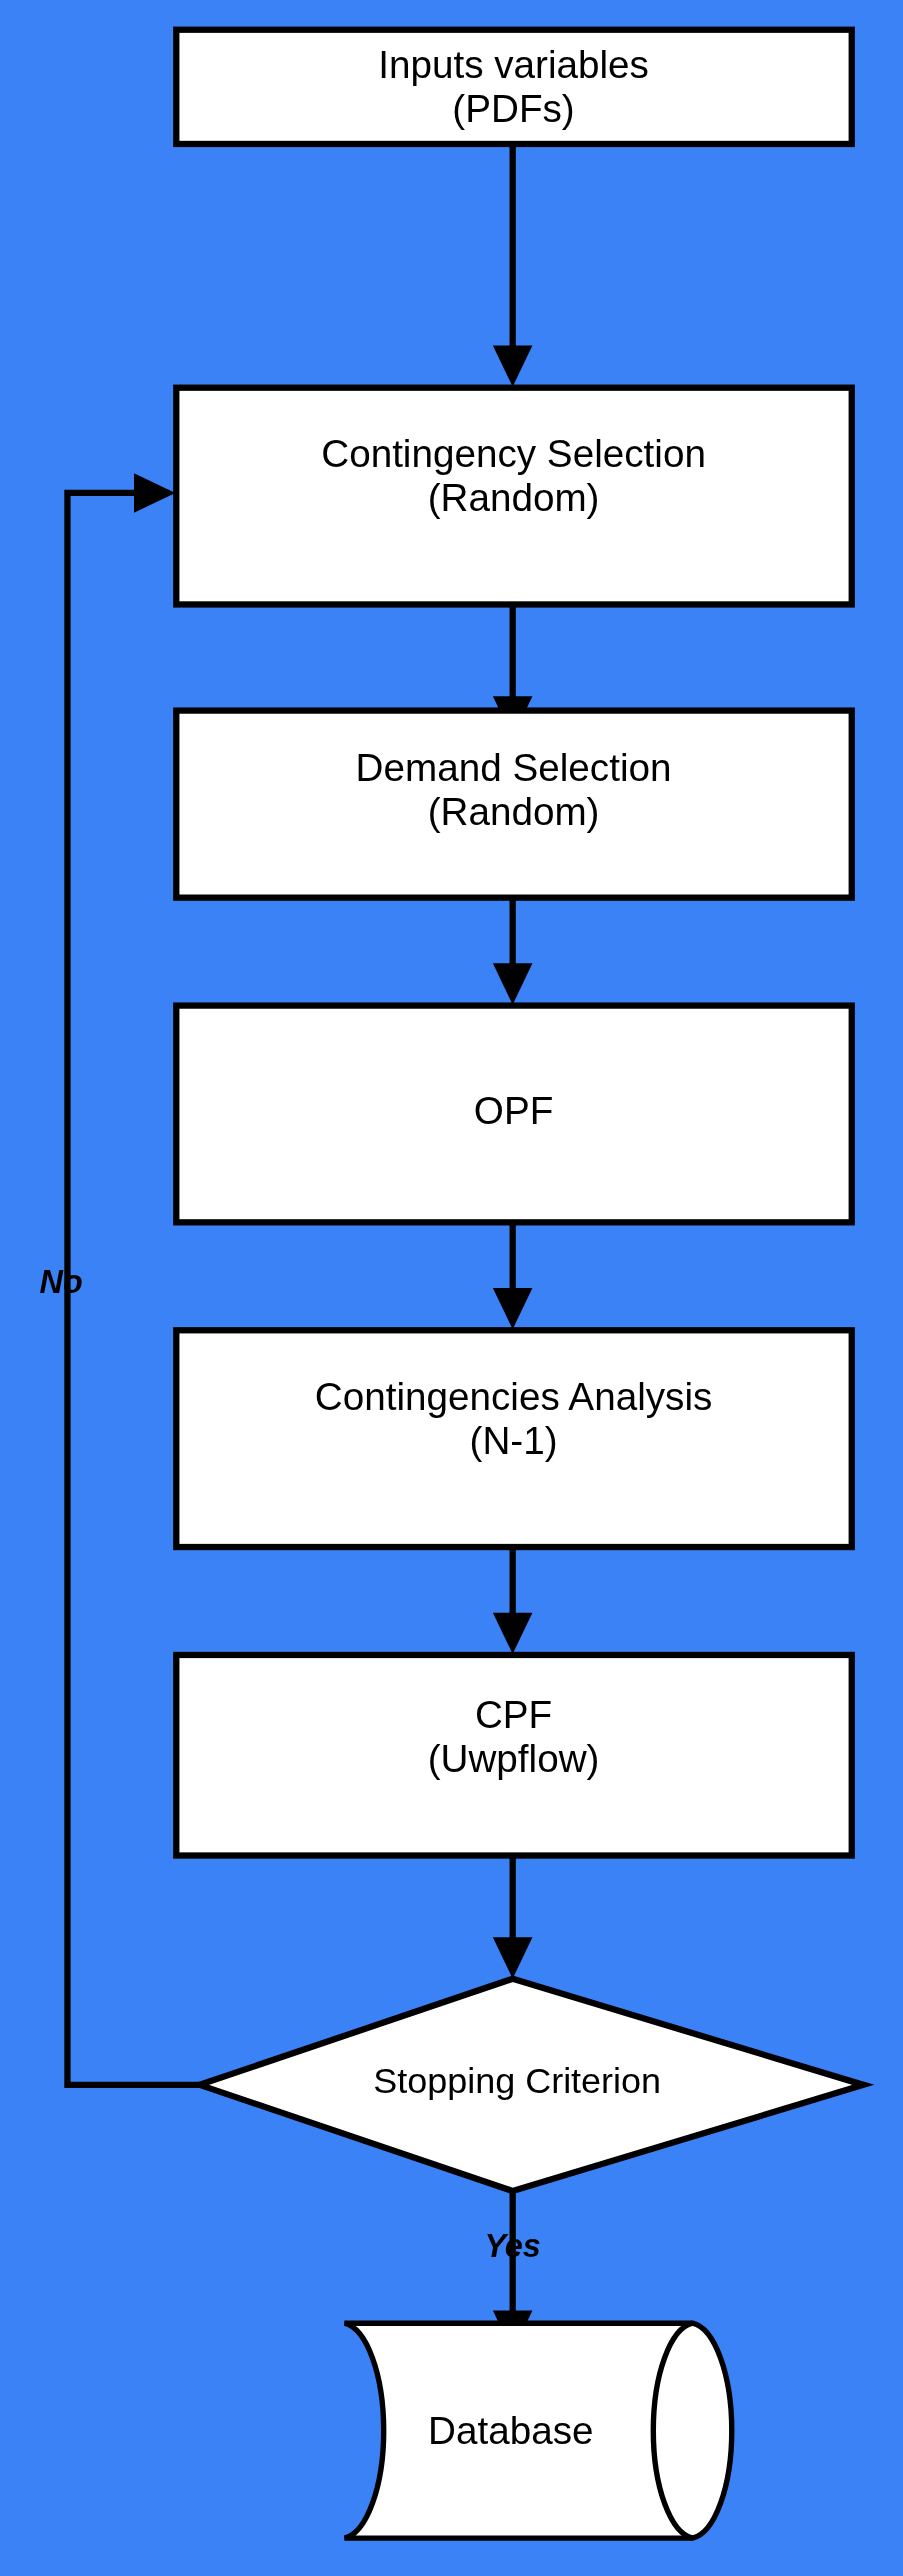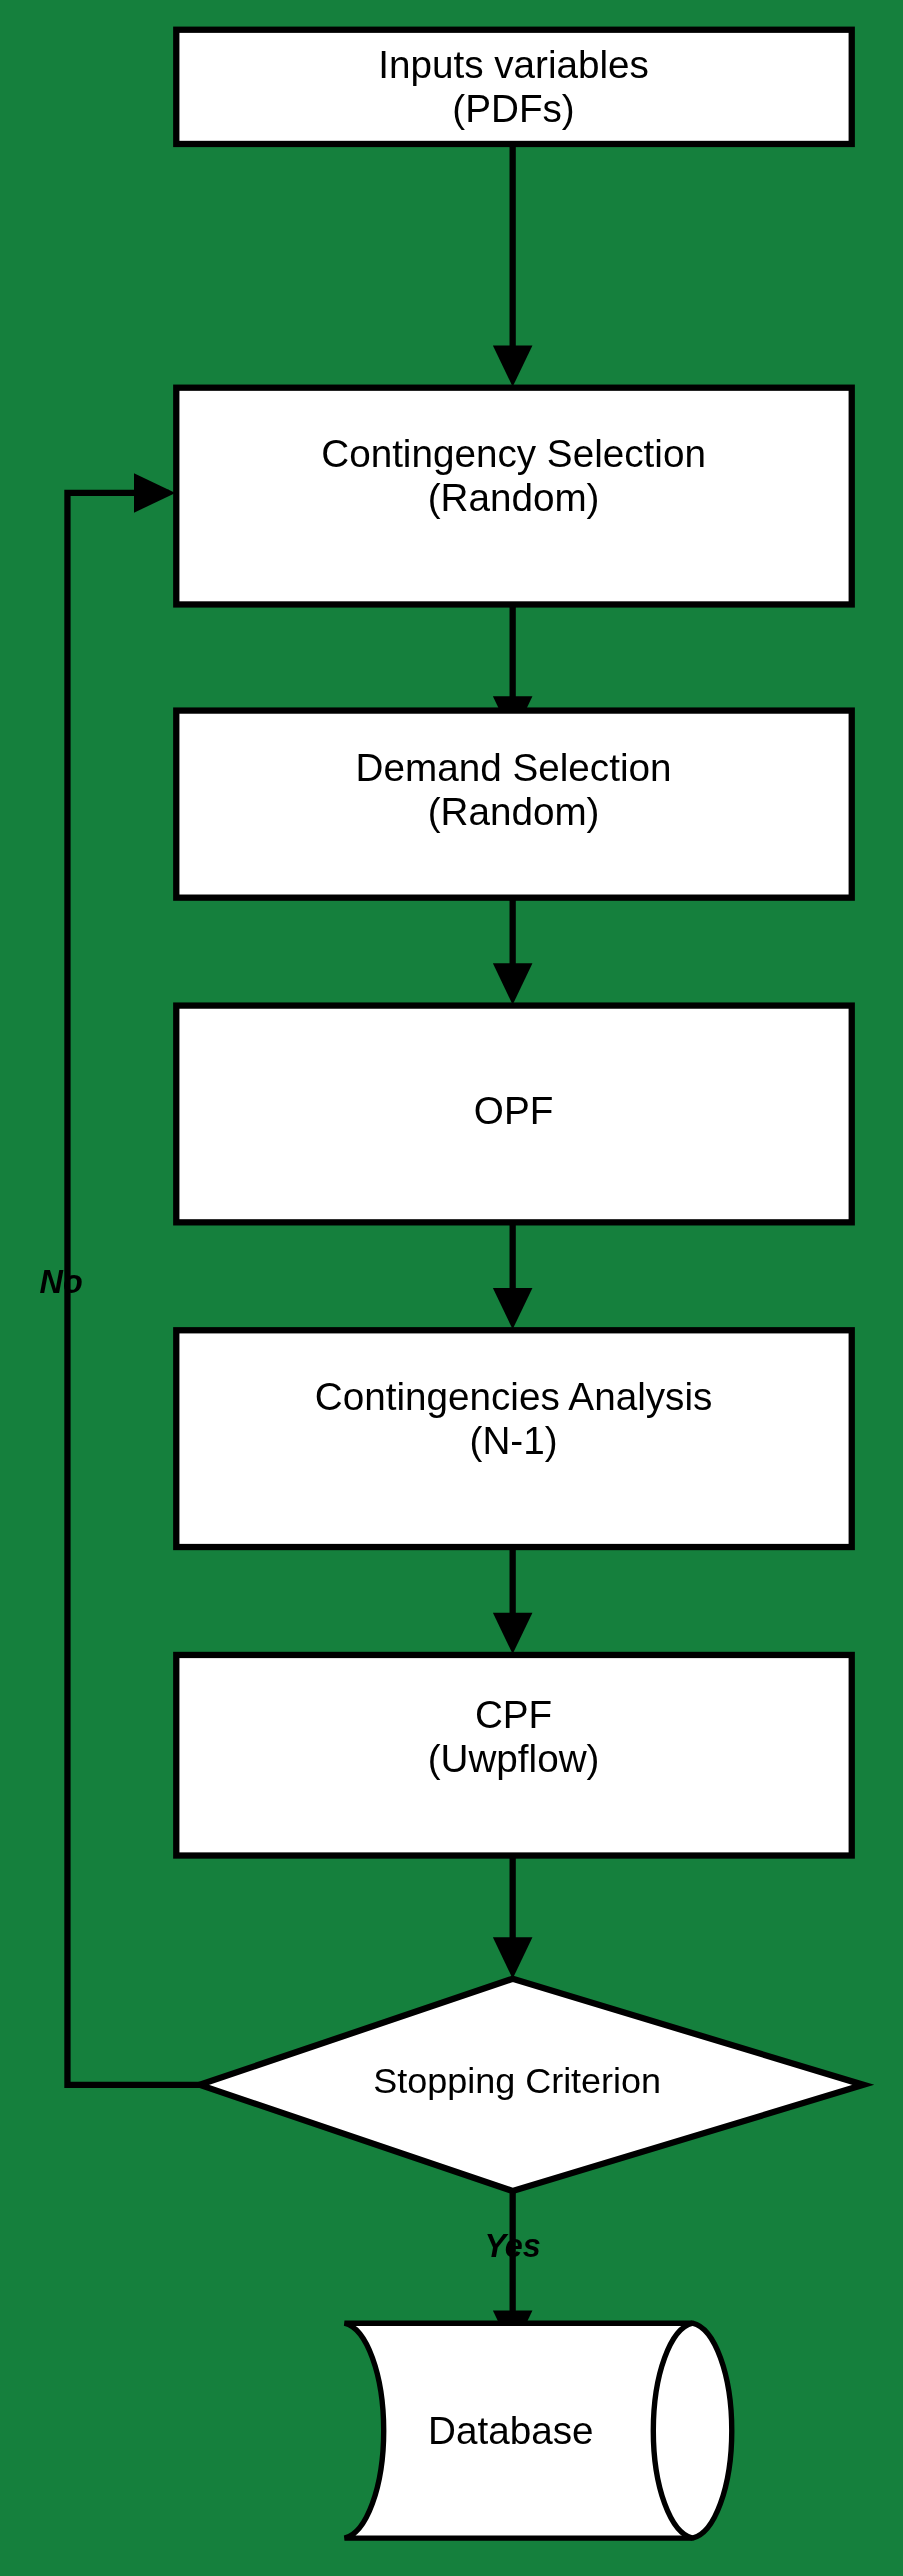--- a/index.html
+++ b/index.html
@@ -11,21 +11,21 @@
   body {
     width: 903px;
     height: 2576px;
     overflow: hidden;
     font-family: "Liberation Sans", sans-serif;
   }
   #flowchart-root {
     position: relative;
     width: 903px;
     height: 2576px;
-    background: #15803d;
+    background: #3b82f6;
   }
   svg#flow-svg {
     position: absolute;
     top: 0;
     left: 0;
     width: 903px;
     height: 2576px;
     display: block;
   }
   .node-shape {

